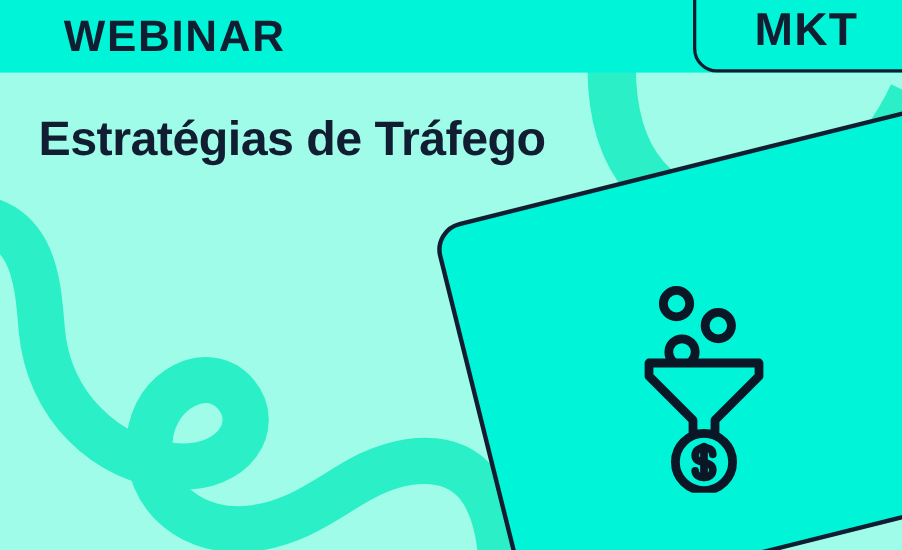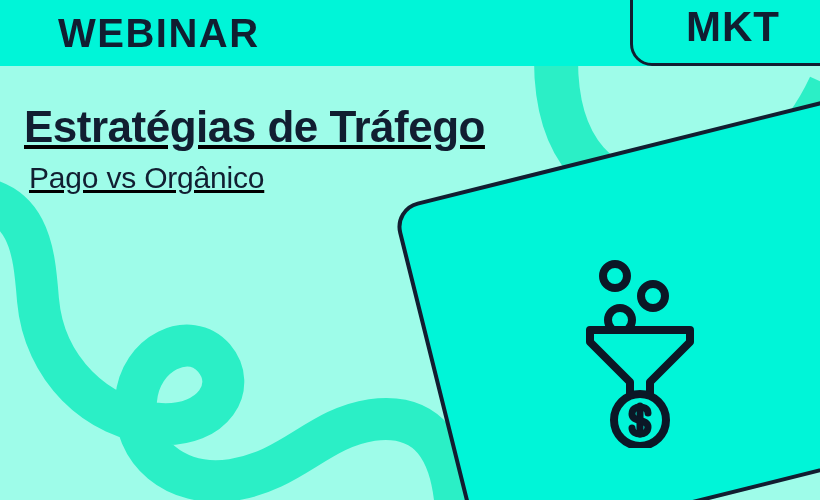--- a/index.html
+++ b/index.html
@@ -67,24 +67,23 @@
     font-size: 42px;
     font-weight: 700;
     letter-spacing: 1px;
     color: #111E31;
     line-height: 48px;
   }
 
   
   .title-block {
     position: absolute;
-    left: 24px;
+    left: 35px;
     top: 100px;
     z-index: 6;
-    text-decoration: underline;
   }
   .main-title {
     font-size: 44px;
     font-weight: 700;
     color: #111E31;
     letter-spacing: -0.5px;
     line-height: 54px;
     margin: 0;
     white-space: nowrap;
   }
@@ -158,21 +157,20 @@
   <div class="webinar-label">WEBINAR</div>
 
   <div class="mkt-badge">
     <div class="mkt-badge-text">MKT</div>
   </div>
 
   <div class="card"></div>
 
   <div class="title-block">
     <h1 class="main-title">Estratégias de Tráfego</h1>
-    <div class="sub-title">Pago vs Orgânico</div>
   </div>
 
   <svg class="funnel-icon" viewBox="0 0 120 190" xmlns="http://www.w3.org/2000/svg" fill="none" stroke="#0B1726" stroke-width="8" stroke-linecap="round" stroke-linejoin="round">
 
     <circle cx="35" cy="18" r="12"></circle>
     <circle cx="73" cy="38" r="12"></circle>
     <circle cx="40" cy="62" r="12"></circle>
 
     <path d="M 10 72 L 110 72 L 110 84 L 70 124 L 70 158 L 50 158 L 50 124 L 10 84 Z" fill="#00F5D8"></path>
 

